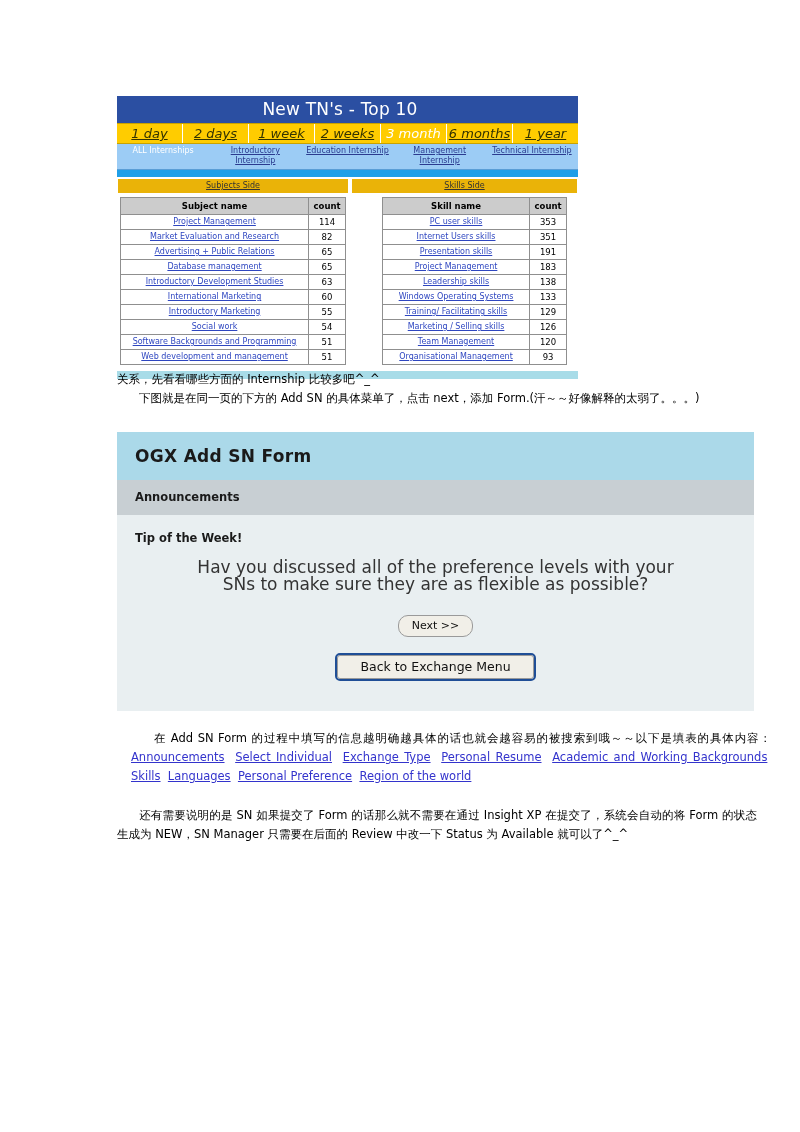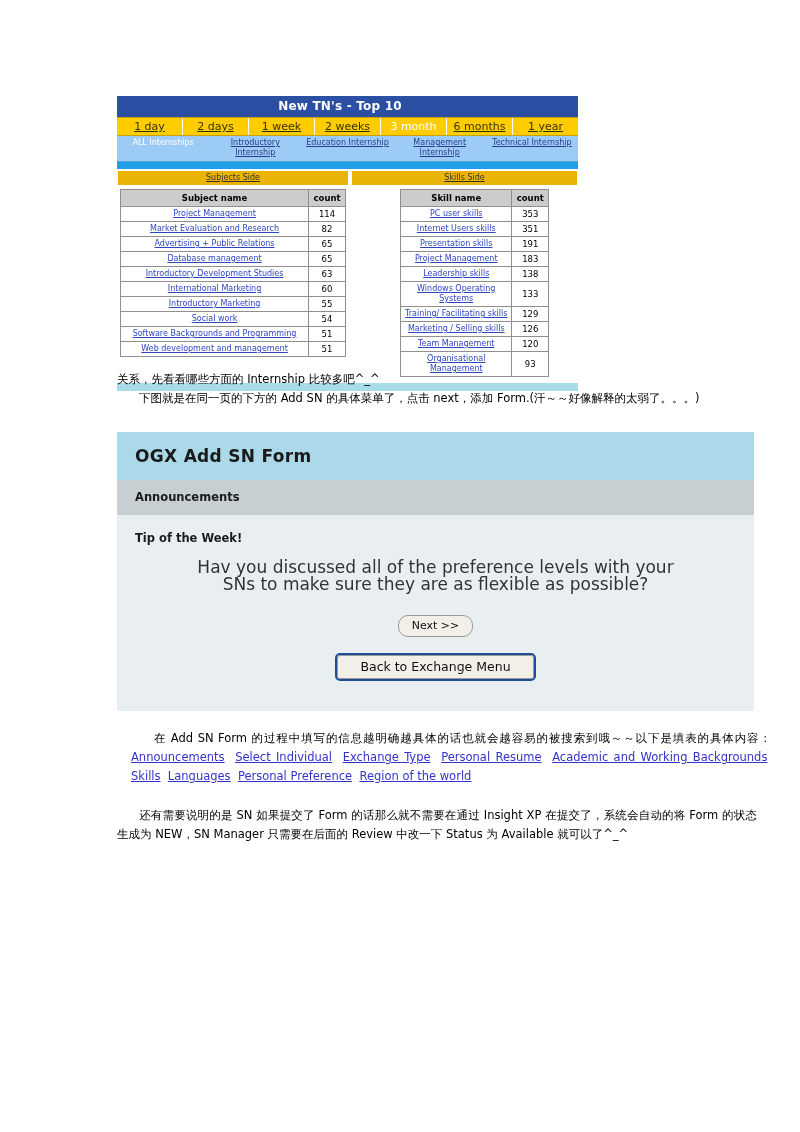--- a/index.html
+++ b/index.html
@@ -27,40 +27,41 @@
     position: absolute;
     left: 117px;
     top: 96px;
     width: 461px;
     background: #ffffff;
   }
   .tn-title {
     background: #2B4FA2;
     color: #ffffff;
     font-family: "DejaVu Sans", sans-serif;
-    font-weight: bold;
-    font-size: 12px;
+    font-weight: normal;
+    font-size: 17px;
     text-align: center;
     padding: 3px 15px 4px 0;
     letter-spacing: .2px;
   }
   .tn-timebar {
     display: flex;
     background: #FFCC00;
     border-top: 1px solid #c9a200;
     border-bottom: 1px solid #c9a200;
   }
   .tn-timebar .cell {
     flex: 1 1 0;
     text-align: center;
     font-family: "DejaVu Sans", sans-serif;
-    font-size: 11px;
+    font-size: 13px;
     padding: 2px 0 2px 0;
     border-right: 1px solid #ffffff;
     color: #333300;
+    font-style: italic;
   }
   .tn-timebar .cell:last-child { border-right: none; }
   .tn-timebar .cell a {
     color: #333300;
     text-decoration: underline;
   }
   .tn-timebar .cell.sel a {
     color: #ffffff;
     text-decoration: none;
   }
@@ -133,21 +134,21 @@
   table.ttbl td.cnt {
     width: 28px;
     font-size: 8.5px;
   }
   table.ttbl td a {
     color: #2E46C0;
     text-decoration: underline;
   }
   .side-a table.ttbl { width: 226px; }
   .side-a table.ttbl td.nm { width: 188px; }
-  .side-b table.ttbl { width: 149px; }
+  .side-b table.ttbl { width: 185px; }
   .side-b table.ttbl td.nm { width: 150px; }
   .side-b .side-body { padding-left: 22px; }
 
   .tn-footbar {
     margin-top: 4px;
     height: 8px;
     background: #A8DCE8;
   }
 
   

